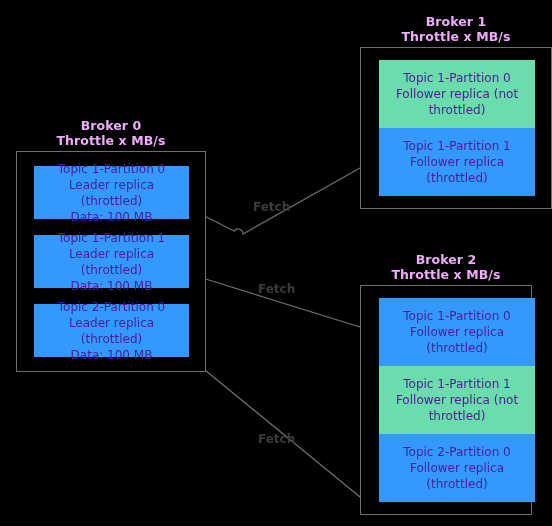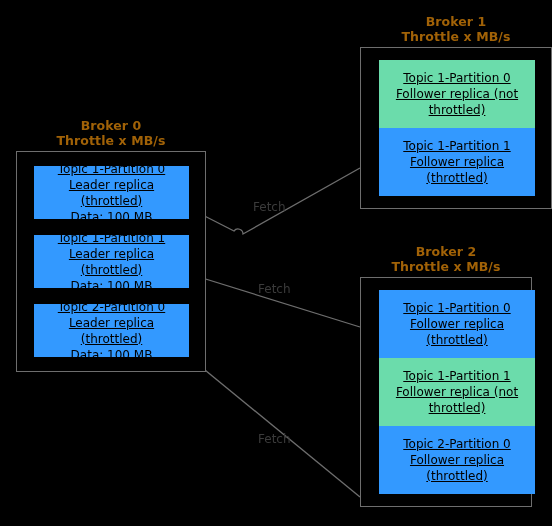--- a/index.html
+++ b/index.html
@@ -35,47 +35,46 @@
     pointer-events: none;
   }
 
   
   .broker {
     position: absolute;
     z-index: 2;
   }
   .broker-title {
     text-align: center;
-    color: #a16207;
+    color: #f0abfc;
     font-size: 12.5px;
     line-height: 15px;
     font-weight: bold;
     white-space: pre-line;
     margin-bottom: 3px;
     letter-spacing: 0.1px;
   }
   .broker-box {
     border: 1px solid #6e6e6e;
     background: #000000;
     box-sizing: border-box;
   }
 
   
   .replica {
     box-sizing: border-box;
-    color: #000000;
+    color: #4c1d95;
     font-size: 12px;
     line-height: 16px;
     text-align: center;
     display: flex;
     flex-direction: column;
     align-items: center;
     justify-content: center;
     padding: 4px 6px;
-    text-decoration: underline;
   }
   .replica .line { display: block; white-space: normal; }
 
   
   .b0-inner {
     padding: 14px 17px;
     display: flex;
     flex-direction: column;
     gap: 16px;
   }
@@ -90,21 +89,21 @@
   }
   .bx-inner .replica { width: 156px; height: 68px; }
 
   
   .fetch-label {
     position: absolute;
     z-index: 3;
     color: #3b3b3b;
     font-size: 12px;
     line-height: 14px;
-    font-weight: normal;
+    font-weight: bold;
     white-space: nowrap;
   }
 </style>
 </head>
 <body>
 
 <div id="stage">
 
   <svg id="connectors" viewBox="0 0 552 526" width="552" height="526">
     <defs>
@@ -163,21 +162,21 @@
 
       <div class="replica" style="background:#3399ff;">
         <span class="line">Topic 1-Partition 1</span>
         <span class="line">Follower replica</span>
         <span class="line">(throttled)</span>
       </div>
 
     </div>
   </div>
 
-  <div class="broker" style="left:360px; top:244px; width:172px;">
+  <div class="broker" style="left:360px; top:252px; width:172px;">
     <div class="broker-title">Broker 2
 Throttle x MB/s</div>
     <div class="broker-box bx-inner">
 
       <div class="replica" style="background:#3399ff;">
         <span class="line">Topic 1-Partition 0</span>
         <span class="line">Follower replica</span>
         <span class="line">(throttled)</span>
       </div>
 

